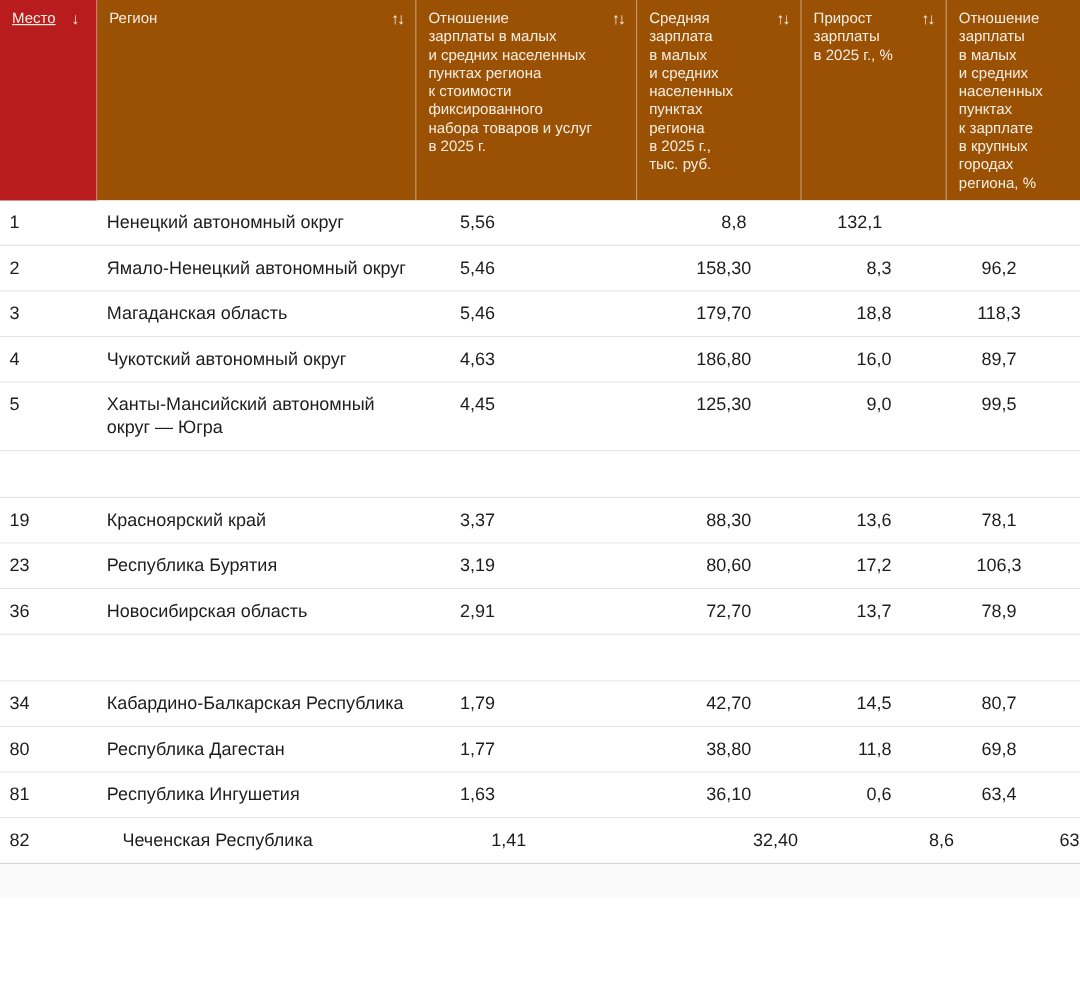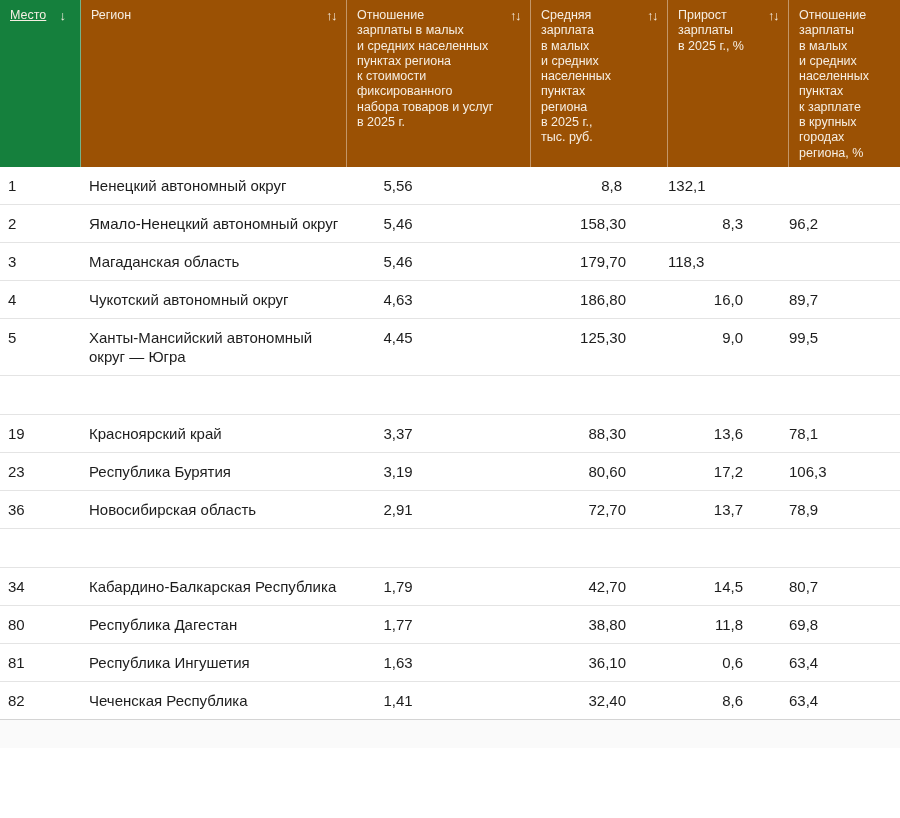--- a/index.html
+++ b/index.html
@@ -17,53 +17,53 @@
     position:relative;
     padding:8px 34px 6px 10px;
     color:#F6EEE3;
     font-size:12.5px;
     line-height:15.3px;
     border-right:1px solid rgba(255,255,255,0.40);
     box-sizing:border-box;
     cursor:pointer;
   }
   .th:last-child{border-right:none;}
-  .th-rank{background:#15803d;text-decoration:underline;}
+  .th-rank{background:#b91c1c;text-decoration:underline;}
   .th-label{white-space:pre-line;display:block;}
   .sort{
     position:absolute;top:8px;right:10px;
     font-size:13px;line-height:15px;
     letter-spacing:-1.5px;
     color:#F6EEE3;
   }
   .th-rank .sort{right:14px;letter-spacing:0;}
 
   
   .row{
     display:grid;
     grid-template-columns:81px 266px 184px 137px 121px 111px;
     border-bottom:1px solid #E4E4E4;
     min-height:37px;
     background:#ffffff;
   }
-  .tbody .row:last-child{border-bottom-color:#D4D4D4;}
+  .tbody .row:last-child{border-bottom-color:#D4D4D4;gap:13px;}
   .row.spacer{min-height:38px;}
   .td{
     padding:9px 0 9px 0;
     font-size:15px;
     line-height:19px;
     color:#1D1D1D;
     box-sizing:border-box;
   }
   .c0{padding-left:8px;}
   .c1{padding-left:8px;white-space:pre-line;padding-right:6px;}
   .c2{text-align:center;padding-right:82px;}
   .c3{text-align:right;padding-right:42px;}
   .c4{text-align:right;padding-right:46px;}
-  .c5{text-align:left;padding-right:24px;}
+  .c5{text-align:center;padding-right:24px;}
 
   .bottom-strip{height:28px;background:#FAFAFA;}
 </style>
 </head>
 <body>
 
 <div class="page">
 
   <div class="thead">
     <div class="th th-rank">
@@ -131,20 +131,21 @@
         <div class="td c2">5,46</div>
         <div class="td c3">158,30</div>
         <div class="td c4">8,3</div>
         <div class="td c5">96,2</div>
       </div>
       <div class="row">
         <div class="td c0">3</div>
         <div class="td c1">Магаданская область</div>
         <div class="td c2">5,46</div>
         <div class="td c3">179,70</div>
+        <div class="td c4">18,8</div>
         <div class="td c5">118,3</div>
       </div>
       <div class="row">
         <div class="td c0">4</div>
         <div class="td c1">Чукотский автономный округ</div>
         <div class="td c2">4,63</div>
         <div class="td c3">186,80</div>
         <div class="td c4">16,0</div>
         <div class="td c5">89,7</div>
       </div>

